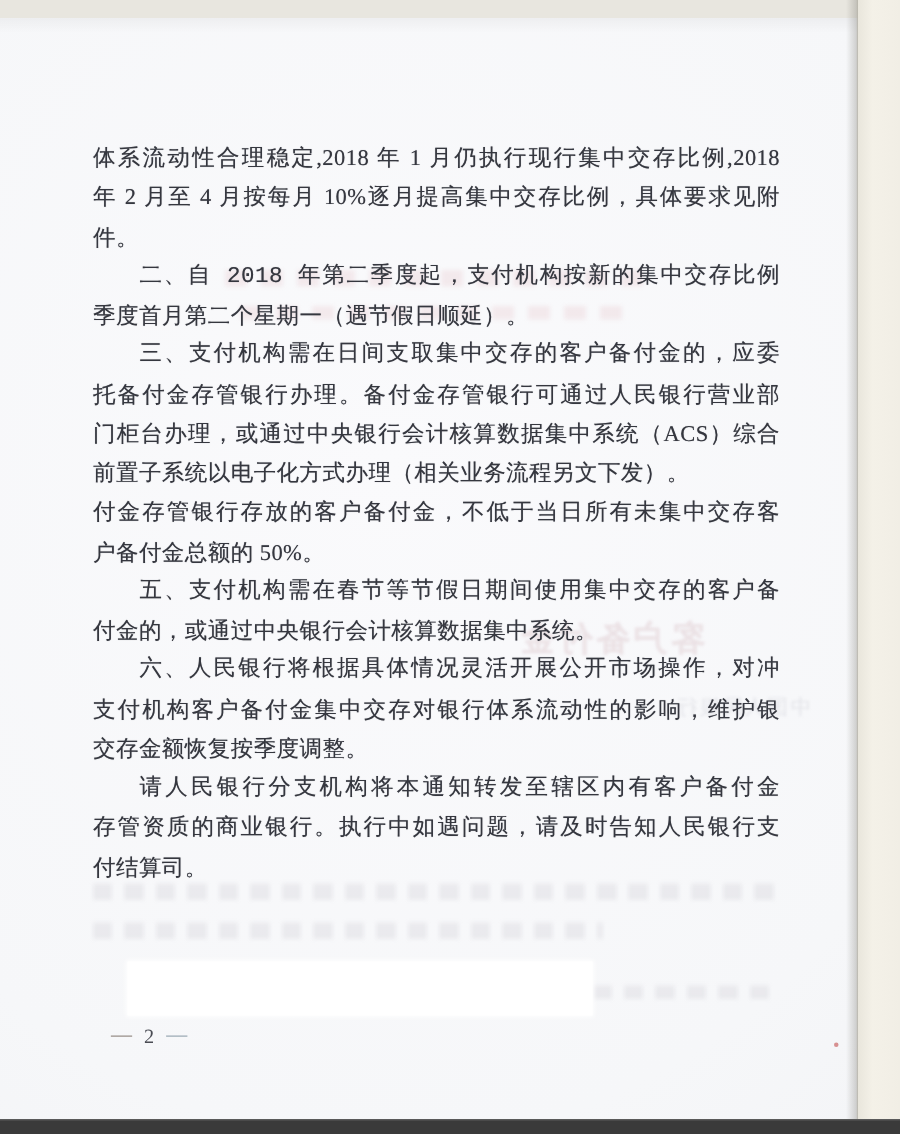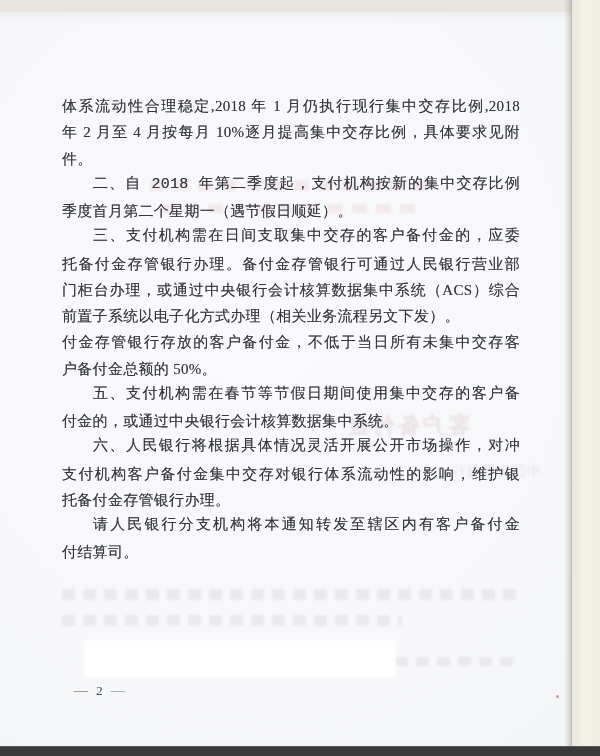--- a/index.html
+++ b/index.html
@@ -114,22 +114,23 @@
         <div class="line full ind">三、支付机构需在日间支取集中交存的客户备付金的，应委</div>
         <div class="line full">托备付金存管银行办理。备付金存管银行可通过人民银行营业部</div>
         <div class="line full">门柜台办理，或通过中央银行会计核算数据集中系统（ACS）综合</div>
         <div class="line">前置子系统以电子化方式办理（相关业务流程另文下发）。</div>
         <div class="line full">付金存管银行存放的客户备付金，不低于当日所有未集中交存客</div>
         <div class="line">户备付金总额的 50%。</div>
         <div class="line full ind">五、支付机构需在春节等节假日期间使用集中交存的客户备</div>
         <div class="line">付金的，或通过中央银行会计核算数据集中系统。</div>
         <div class="line full ind">六、人民银行将根据具体情况灵活开展公开市场操作，对冲</div>
         <div class="line full">支付机构客户备付金集中交存对银行体系流动性的影响，维护银</div>
-        <div class="line">托备付金存管银行办理。</div>
+        <div class="line">交存金额恢复按季度调整。</div>
         <div class="line full ind">请人民银行分支机构将本通知转发至辖区内有客户备付金</div>
+        <div class="line full">存管资质的商业银行。执行中如遇问题，请及时告知人民银行支</div>
         <div class="line">付结算司。</div>
       </div>
 
     <div class="redaction"></div>
 
     <div class="pageno">
       <span class="dash-l">—</span>
       <span class="num">2</span>
       <span class="dash-r">—</span>
     </div>

